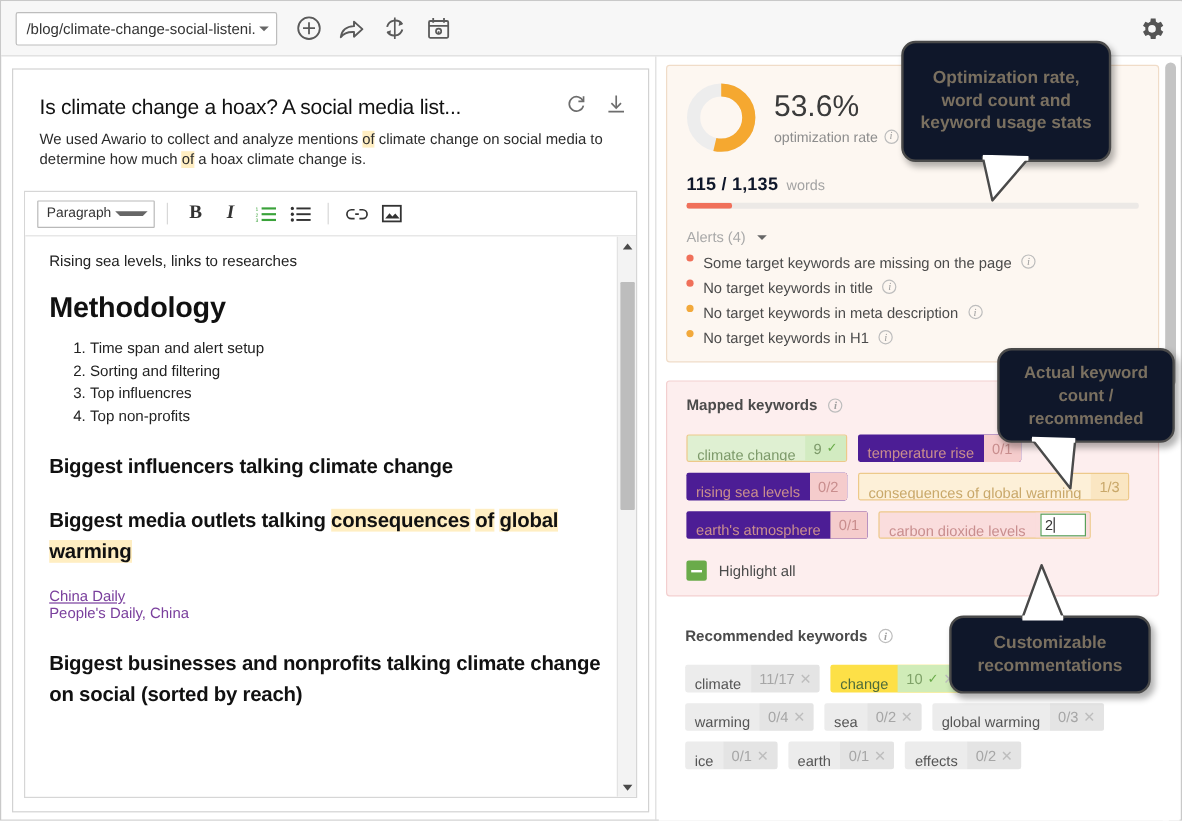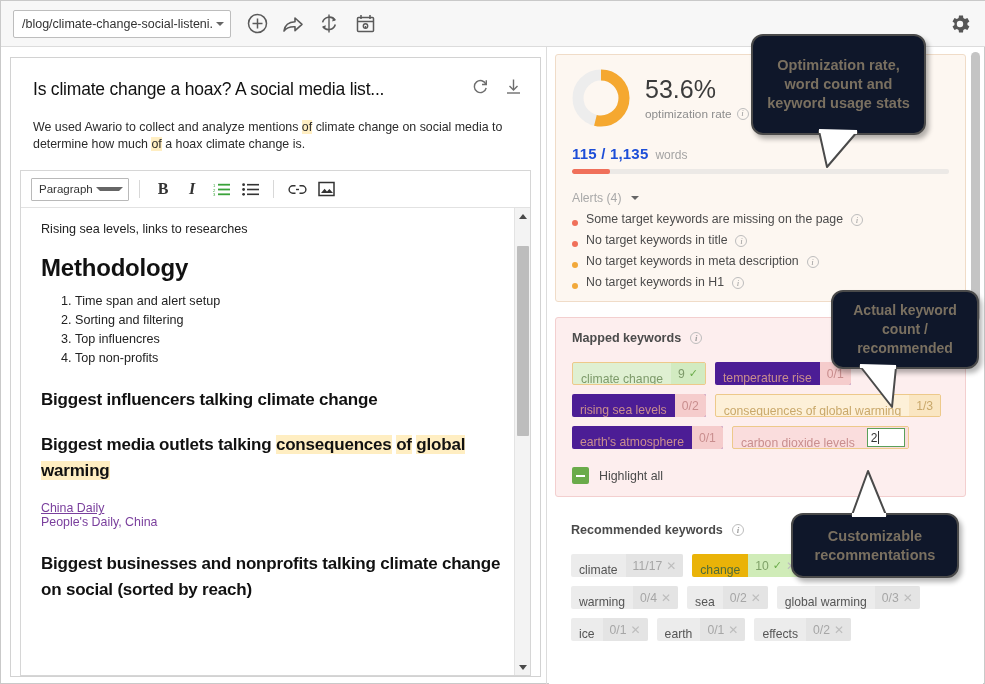--- a/index.html
+++ b/index.html
@@ -56,21 +56,21 @@
   }
   .doc-head { padding: 20px 22px 0 22px; position: relative; }
   .doc-title {
     font-size: 17.5px; font-weight: normal; color: #111;
     letter-spacing: -0.2px;
     padding-right: 80px;
     line-height: 22px;
   }
   .doc-head-icons { position: absolute; right: 18px; top: 20px; display: flex; gap: 16px; color: #6d6d6d; }
   .doc-desc {
-    margin-top: 19px; font-size: 12.4px; color: #2b2b2b; line-height: 17px;
+    margin-top: 8px; font-size: 12.4px; color: #2b2b2b; line-height: 17px;
     padding-right: 14px;
   }
   .hl { background: #ffeec2; }
 
   .editor-box {
     margin: 17px 9px 0 9px;
     border: 1px solid #d6d6d6;
     height: 506px;
     display: flex; flex-direction: column;
     background: #fff;
@@ -134,27 +134,27 @@
     border: 1px solid #f0dcc8;
     background: #fdf7f1;
     border-radius: 3px;
     padding: 14px 16px 12px 16px;
   }
   .stat-row { display: flex; align-items: center; gap: 15px; }
   .donut { width: 58px; height: 58px; position: relative; }
   .pct { font-size: 25px; color: #3b3b3b; line-height: 27px; }
   .pct-label { font-size: 11.8px; color: #8d8d8d; display: flex; align-items: center; gap: 5px; margin-top: 4px;}
   .words-row { margin-top: 18px; display: flex; align-items: baseline; gap: 7px; }
-  .words-num { font-size: 15px; font-weight: bold; color: #1d4ed8; letter-spacing: 0.2px;}
+  .words-num { font-size: 15px; font-weight: bold; color: #0f172a; letter-spacing: 0.2px;}
   .words-lbl { font-size: 12px; color: #a3a3a3; }
   .wbar { margin-top: 7px; height: 5px; background: #ece9e6; border-radius: 2px; position: relative; overflow: hidden;}
   .wbar i { position: absolute; left: 0; top: 0; height: 100%; background: #f0705a; border-radius: 2px; display: block;}
 
   .alerts-title { margin-top: 17px; font-size: 12.2px; color: #a9a9a9; display: flex; align-items: center; gap: 7px;}
-  .alert-li { margin-top: 7px; font-size: 12.3px; color: #4b4b4b; display: flex; align-items: flex-end; gap: 8px;}
+  .alert-li { margin-top: 7px; font-size: 12.3px; color: #4b4b4b; display: flex; align-items: flex-start; gap: 8px;}
   .dot { width: 6px; height: 6px; border-radius: 50%; flex: none; }
 
   .info-i {
     display: inline-flex; align-items: center; justify-content: center;
     width: 12px; height: 12px; border: 1px solid #bdbdbd; border-radius: 50%;
     font-size: 9px; color: #9e9e9e; font-style: italic;
     font-family: "Liberation Serif", serif; line-height: 1; flex: none;
   }
 
   .card-kw {
@@ -192,21 +192,21 @@
   .hl-all { margin-top: 18px; display: flex; align-items: center; gap: 10px; font-size: 12.4px; color: #4b4b4b;}
   .minus-box {
     width: 17px; height: 17px; background: #6aab4a; border-radius: 2px;
     display: flex; align-items: center; justify-content: center;
   }
   .minus-box i { display: block; width: 9px; height: 2px; background: #fff; }
 
   .rec-wrap { margin: 26px 8px 0 6px; padding: 0 16px; }
   .chip.rec { background: #ececec; color: #555; }
   .chip.rec .ct { background: #e4e4e4; color: #a6a6a6; }
-  .chip.recg { background: #eab308; color: #4d6b3b; text-align: right; }
+  .chip.recg { background: #fde047; color: #4d6b3b; text-align: right; }
   .chip.recg .ct { background: #d0ecb8; color: #7fa268; }
   .xico { color: #bdbdbd; font-size: 12px; line-height: 1; }
   .tick { color: #6aab4a; font-size: 11px; }
 
   
   .outer-scroll {
     position: absolute; right: 1px; top: 47px; width: 14px; height: 636px;
     background: #fff;
   }
   .outer-thumb {

